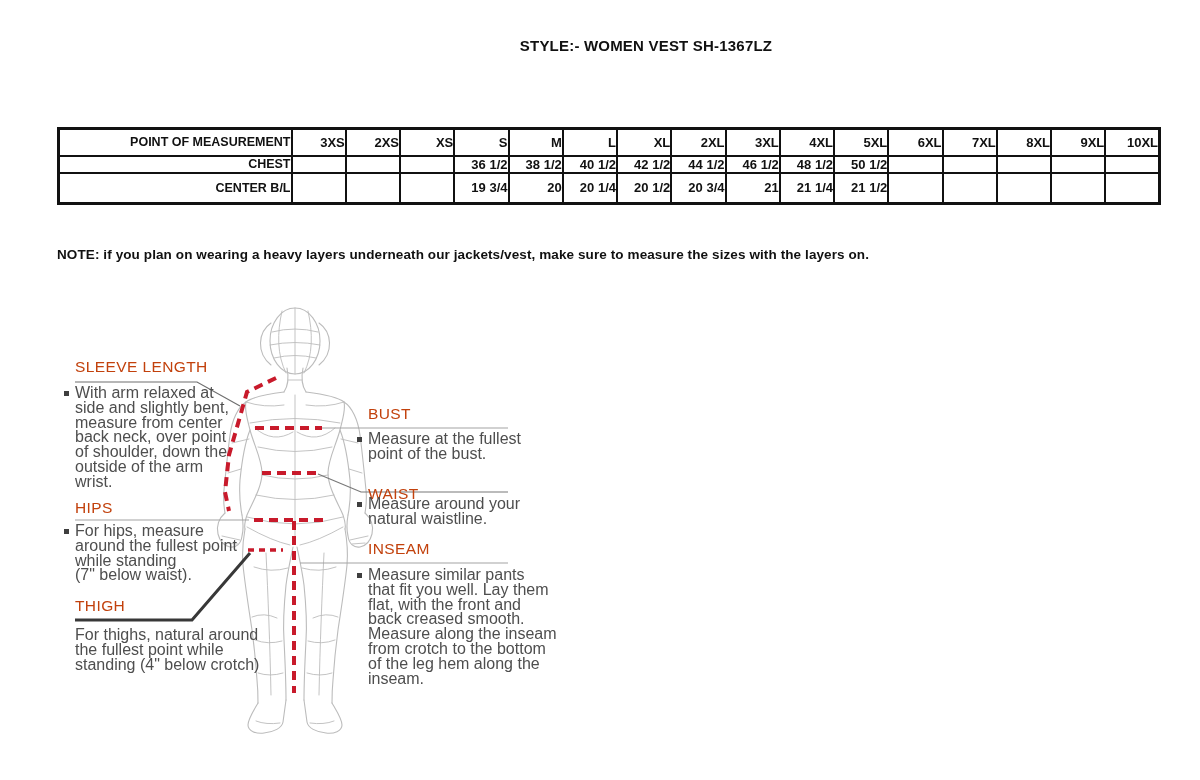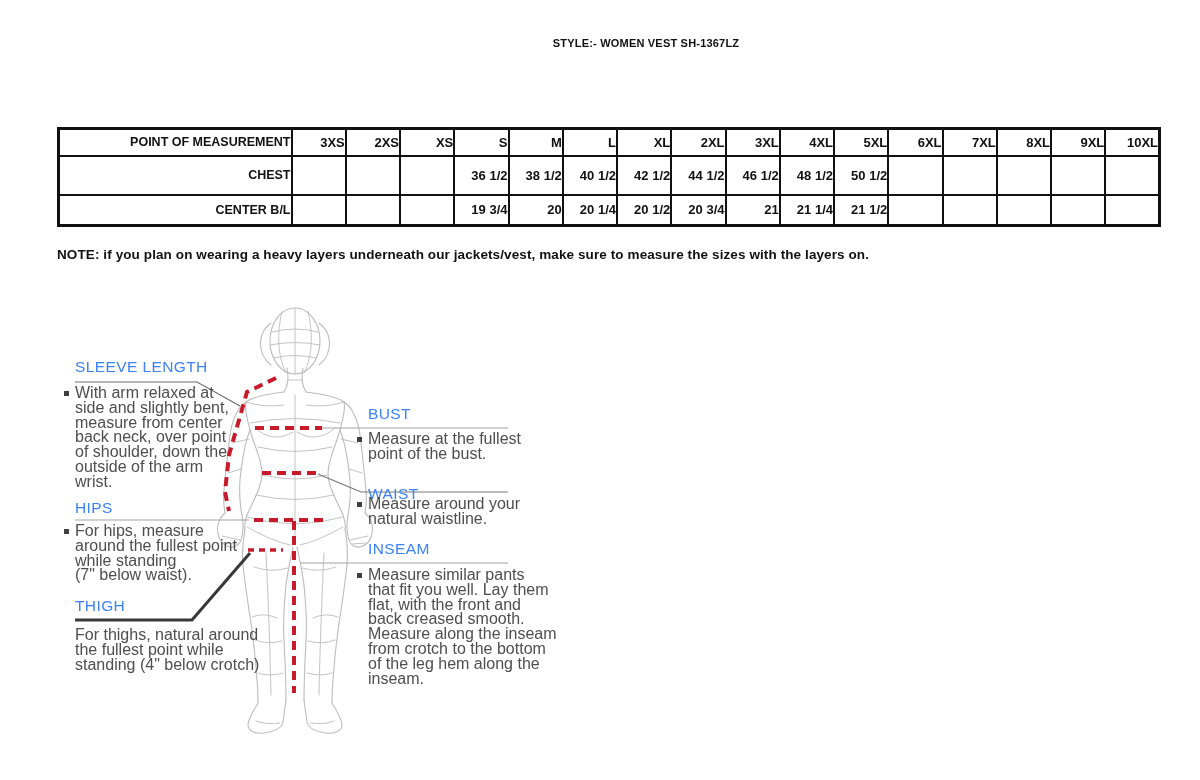--- a/index.html
+++ b/index.html
@@ -1,50 +1,50 @@
 <!DOCTYPE html>
 <html style="--measure: #c81a2b; --wire: #bcbcbc; --leader: #a3a3a3; --leader-dark: #383838;"><head>
 <meta charset="utf-8">
 <style>
   html,body{margin:0;padding:0;background:#fff;}
   #page{position:relative;width:1200px;height:780px;background:#ffffff;overflow:hidden;
         font-family:"Liberation Sans",sans-serif;}
 
   
   .title{position:absolute;left:646px;top:37px;transform:translateX(-50%);
-         font-size:11px;font-weight:bold;color:#111;white-space:nowrap;letter-spacing:.2px;}
+         font-size:15px;font-weight:bold;color:#111;white-space:nowrap;letter-spacing:.2px;}
 
   
   .size-table{position:absolute;left:57px;top:127px;width:1101px;border-collapse:collapse;
               table-layout:fixed;border:3px solid #111;}
   .size-table th,.size-table td{border:2px solid #111;font-size:13px;font-weight:bold;color:#111;
               text-align:right;padding:0;white-space:nowrap;overflow:hidden;}
   .size-table thead tr{height:27px;}
-  .size-table tbody tr:nth-child(1){height:39px;margin-top:46px;}
+  .size-table tbody tr:nth-child(1){height:17px;margin-top:46px;}
   .size-table tbody tr:nth-child(2){height:31px;}
   .size-table th.pom,.size-table th.rowlabel{text-align:right;padding-left:4px;font-size:12.5px;}
 
   
   .note{position:absolute;left:57px;top:247px;font-size:13.5px;font-weight:bold;color:#111;
         letter-spacing:.1px;white-space:nowrap;}
 
   
   .fig{position:absolute;left:50px;top:295px;width:520px;height:462px;}
   .wire path,.wire line,.wire ellipse{fill:none;stroke:var(--wire);stroke-width:1.1;
         stroke-linecap:round;stroke-linejoin:round;}
   .wire .fine{stroke-width:.9;}
   .measure{fill:none;stroke:var(--measure);stroke-width:4;stroke-dasharray:9 6;}
   .measure.small{stroke-width:3.5;stroke-dasharray:6 5;}
   .leader{fill:none;stroke:var(--leader);stroke-width:1.2;}
   .leader.mid{stroke:#787878;}
   .leader.strong{stroke:var(--leader-dark);stroke-width:3;}
   .leader.sleeve{stroke:#6e6e6e;}
 
   
-  .g-head{position:absolute;font-size:15.5px;color:#3b82f6;letter-spacing:.4px;white-space:nowrap;}
+  .g-head{position:absolute;font-size:15.5px;color:#c2410c;letter-spacing:.4px;white-space:nowrap;}
   .g-desc{position:absolute;font-size:16px;line-height:14.8px;color:#4e4e4e;white-space:nowrap;}
   .g-desc .bullet{position:absolute;left:-11px;top:5px;width:5px;height:5px;background:#3f3f3f;}
   .lbl-sleeve{left:75px;top:358px;}   .desc-sleeve{left:75px;top:386px;}
   .lbl-hips{left:75px;top:499px;}     .desc-hips{left:75px;top:524px;}
   .lbl-thigh{left:75px;top:597px;}    .desc-thigh{left:75px;top:628px;}
   .lbl-bust{left:368px;top:405px;}    .desc-bust{left:368px;top:432px;}
   .lbl-waist{left:368px;top:469px;margin-top:16px;}   .desc-waist{left:368px;top:497px;}
   .lbl-inseam{left:368px;top:540px;}  .desc-inseam{left:368px;top:568px;}
 </style>
 </head>

